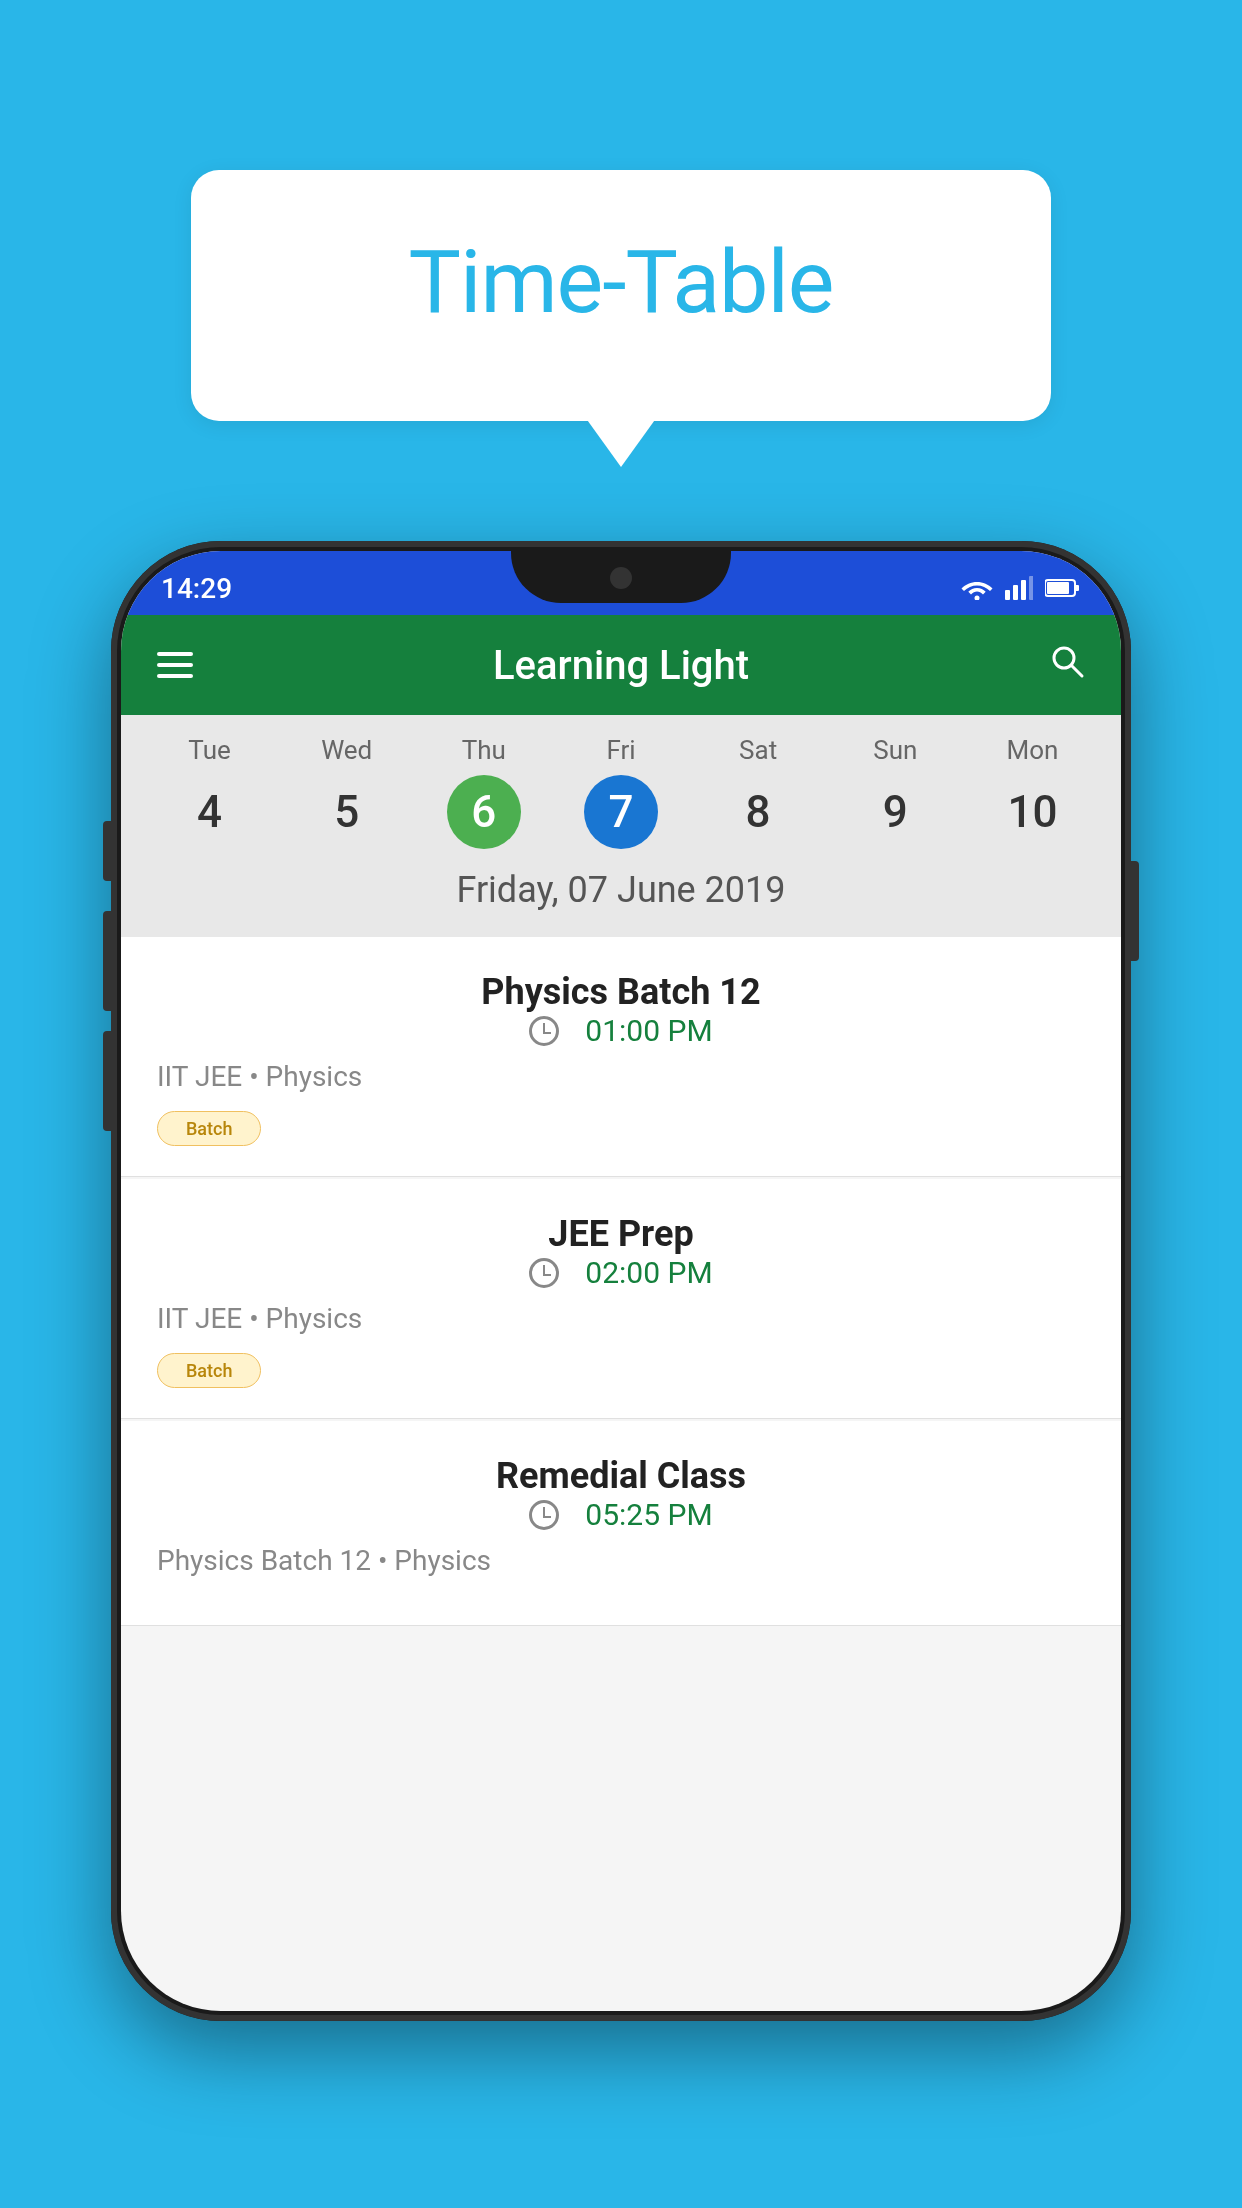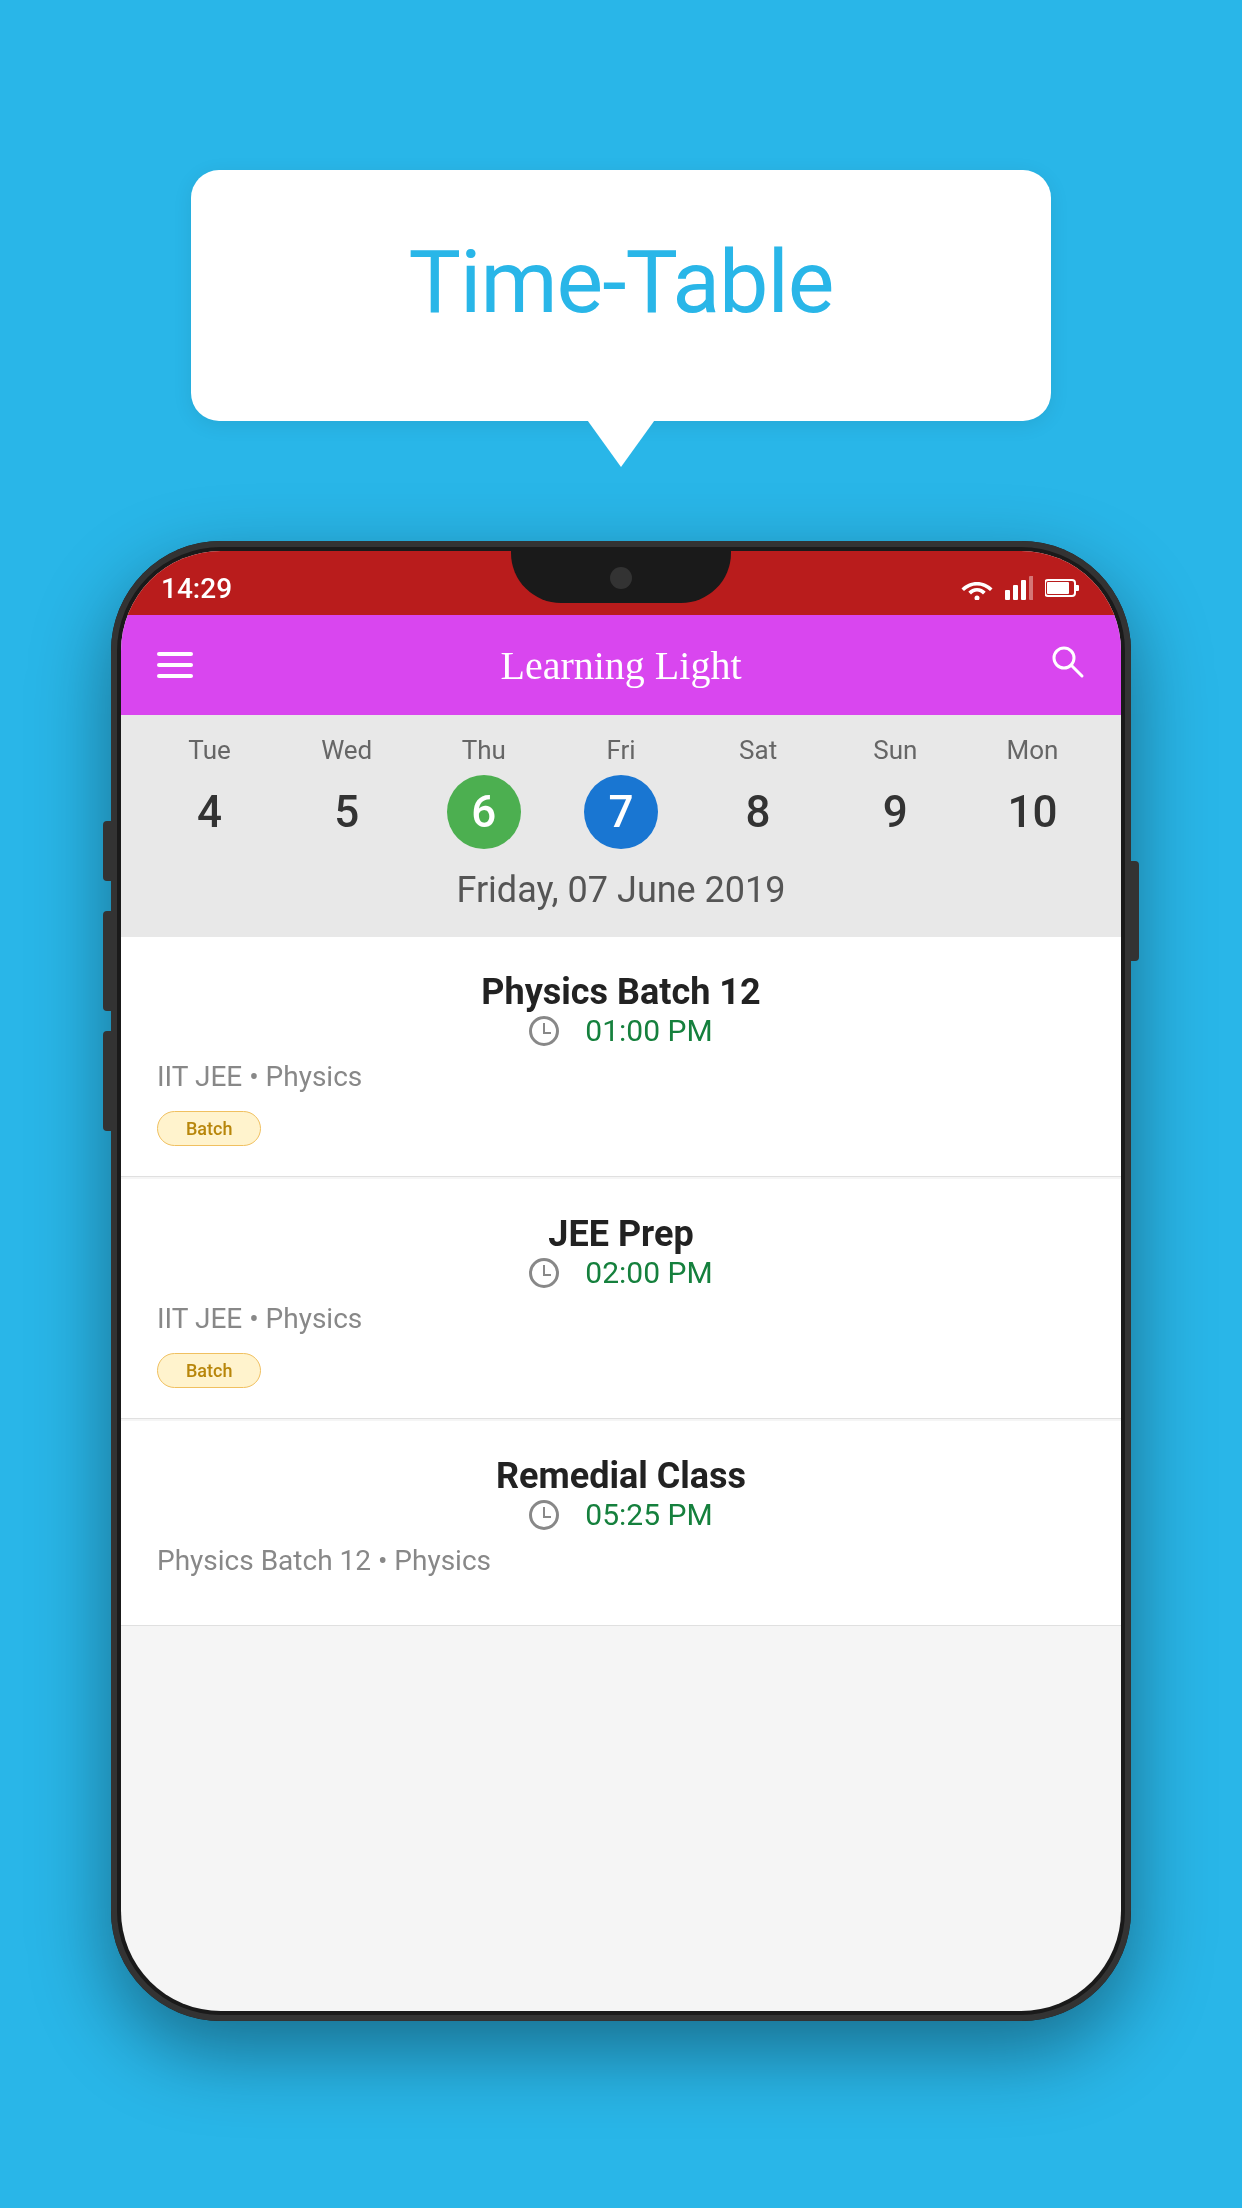--- a/index.html
+++ b/index.html
@@ -102,21 +102,21 @@
       left: 10px;
       right: 10px;
       bottom: 10px;
       background: #f5f5f5;
       border-radius: 100px;
       overflow: hidden;
     }
 
     
     .status-bar {
-      background: #b91c1c;
+      background: #1d4ed8;
       height: 64px;
       display: flex;
       align-items: center;
       justify-content: space-between;
       padding: 0 40px;
       padding-top: 10px;
     }
 
     .status-time {
       color: #fff;
@@ -125,27 +125,26 @@
     }
 
     .status-icons {
       display: flex;
       align-items: center;
       gap: 12px;
     }
 
     
     .app-bar {
-      background: #d946ef;
+      background: #15803d;
       height: 100px;
       display: flex;
       align-items: center;
       padding: 0 36px;
       gap: 30px;
-      font-family: Liberation Serif, serif;
     }
 
     .hamburger-icon {
       color: #fff;
       font-size: 36px;
       cursor: pointer;
       display: flex;
       flex-direction: column;
       gap: 7px;
     }

